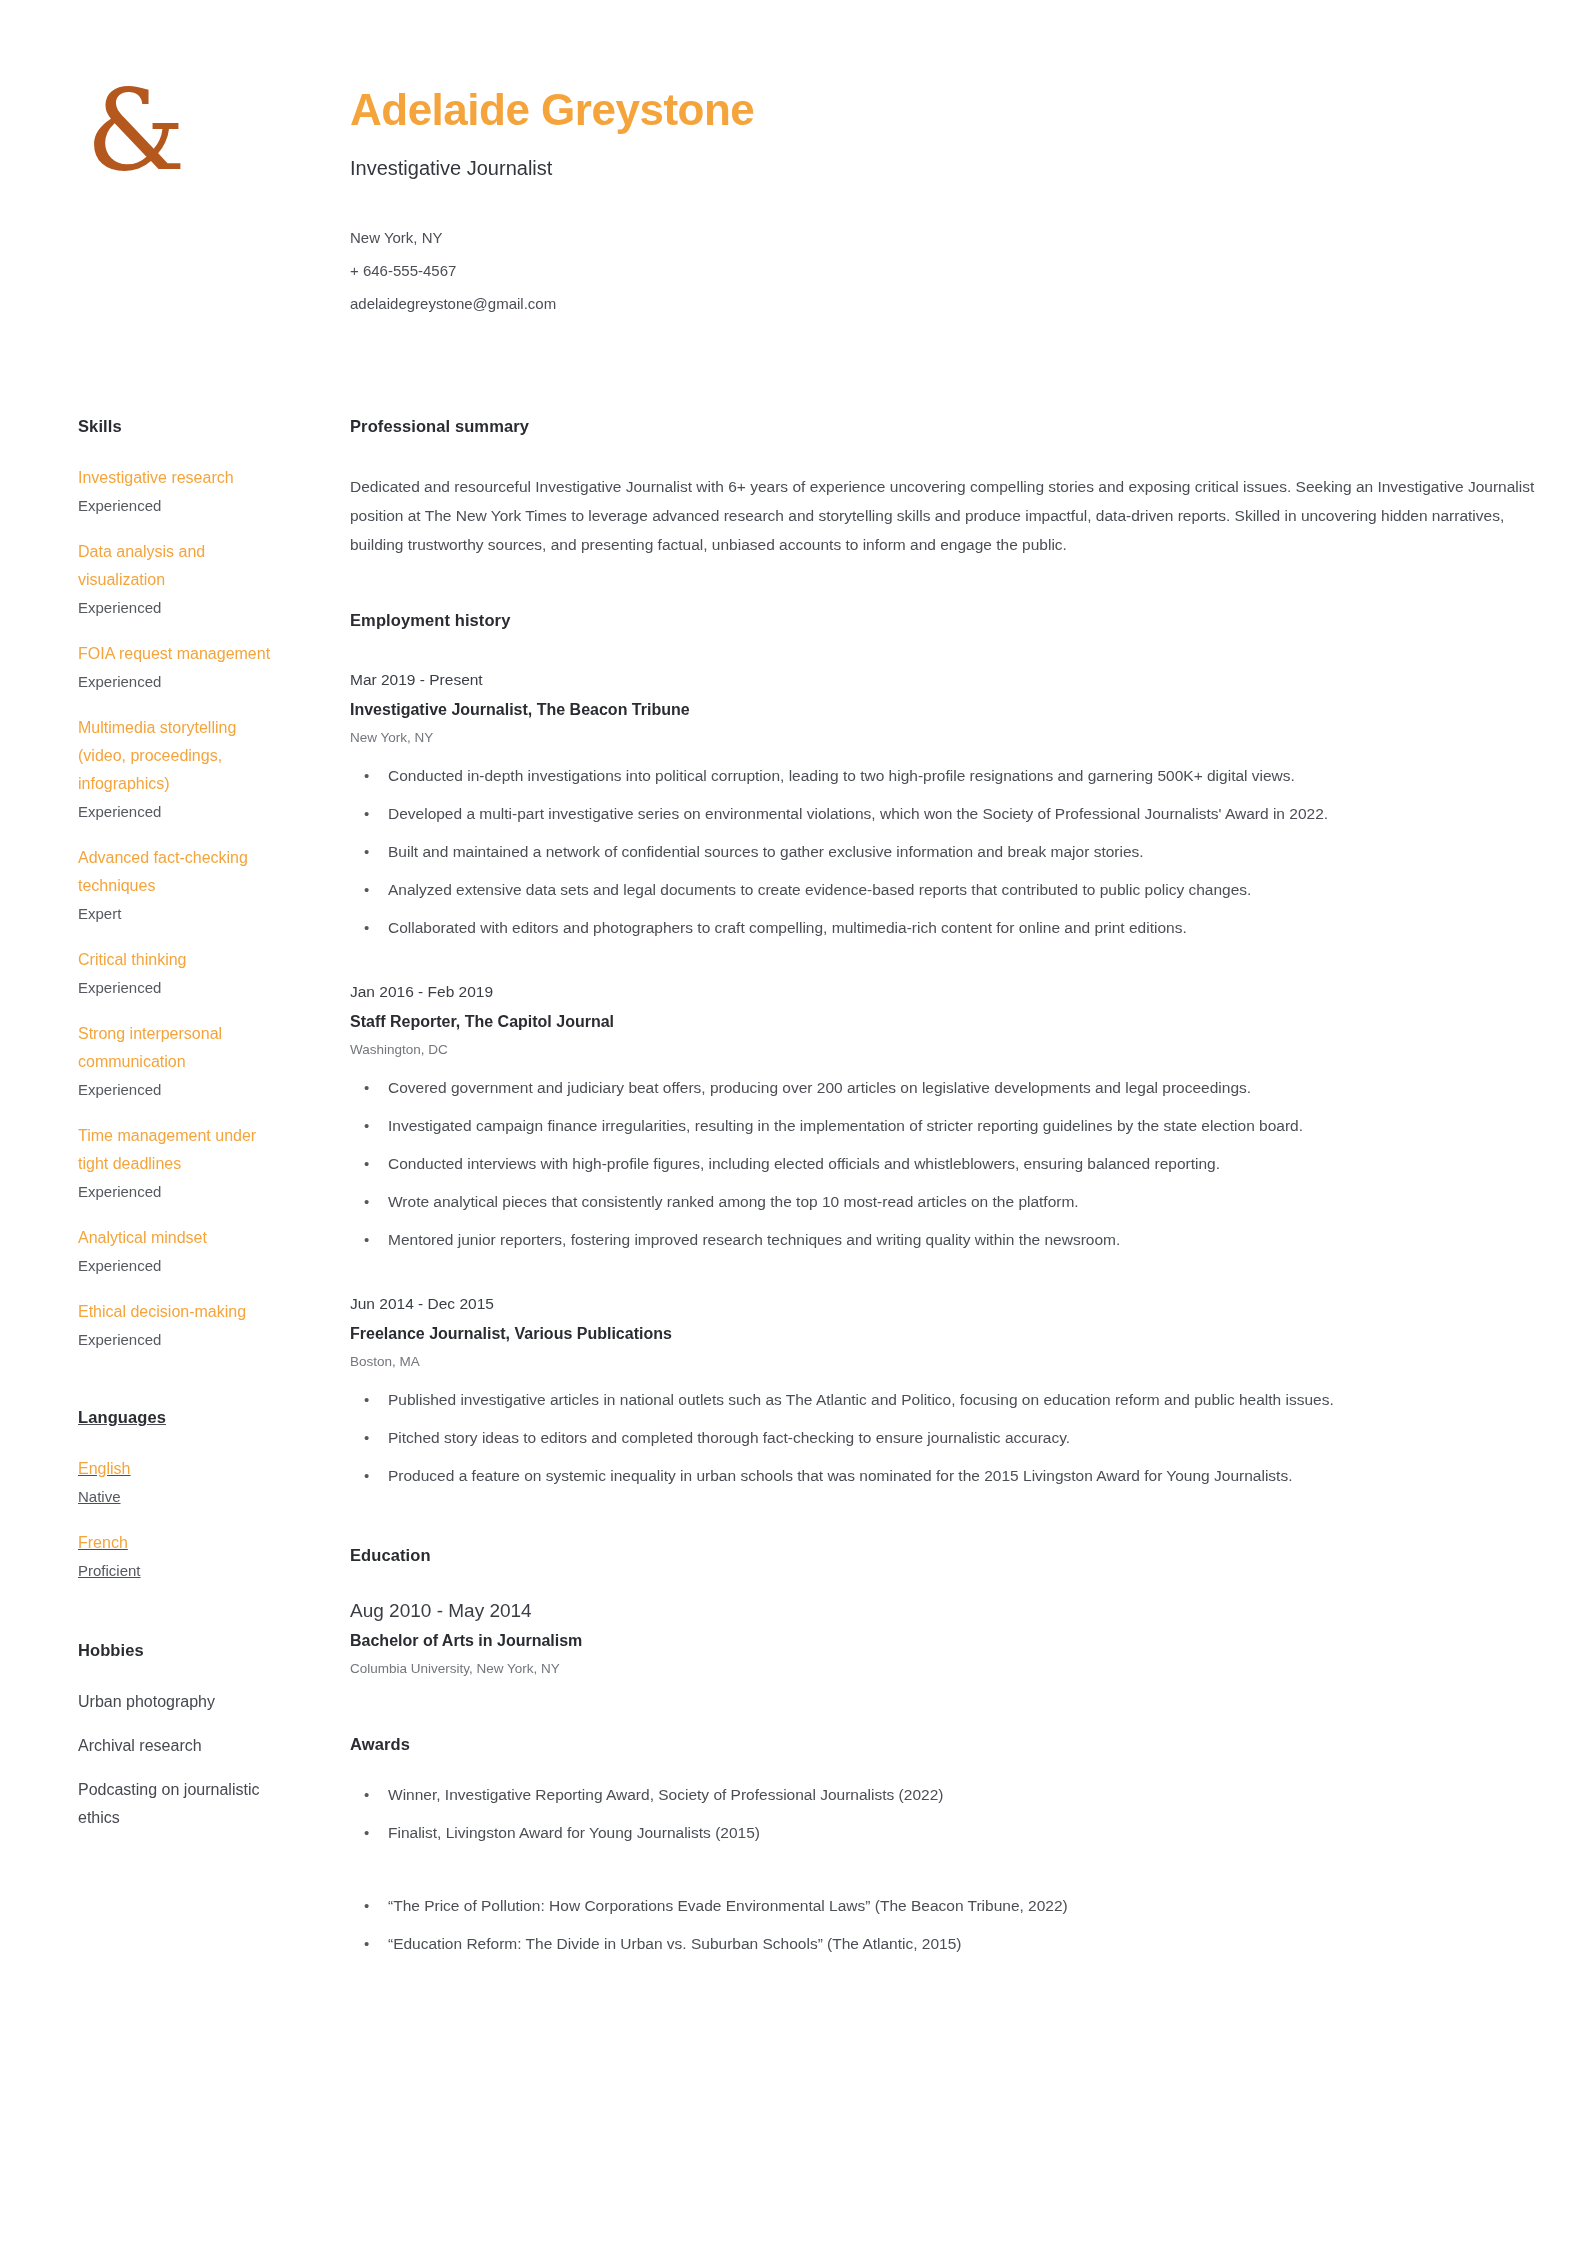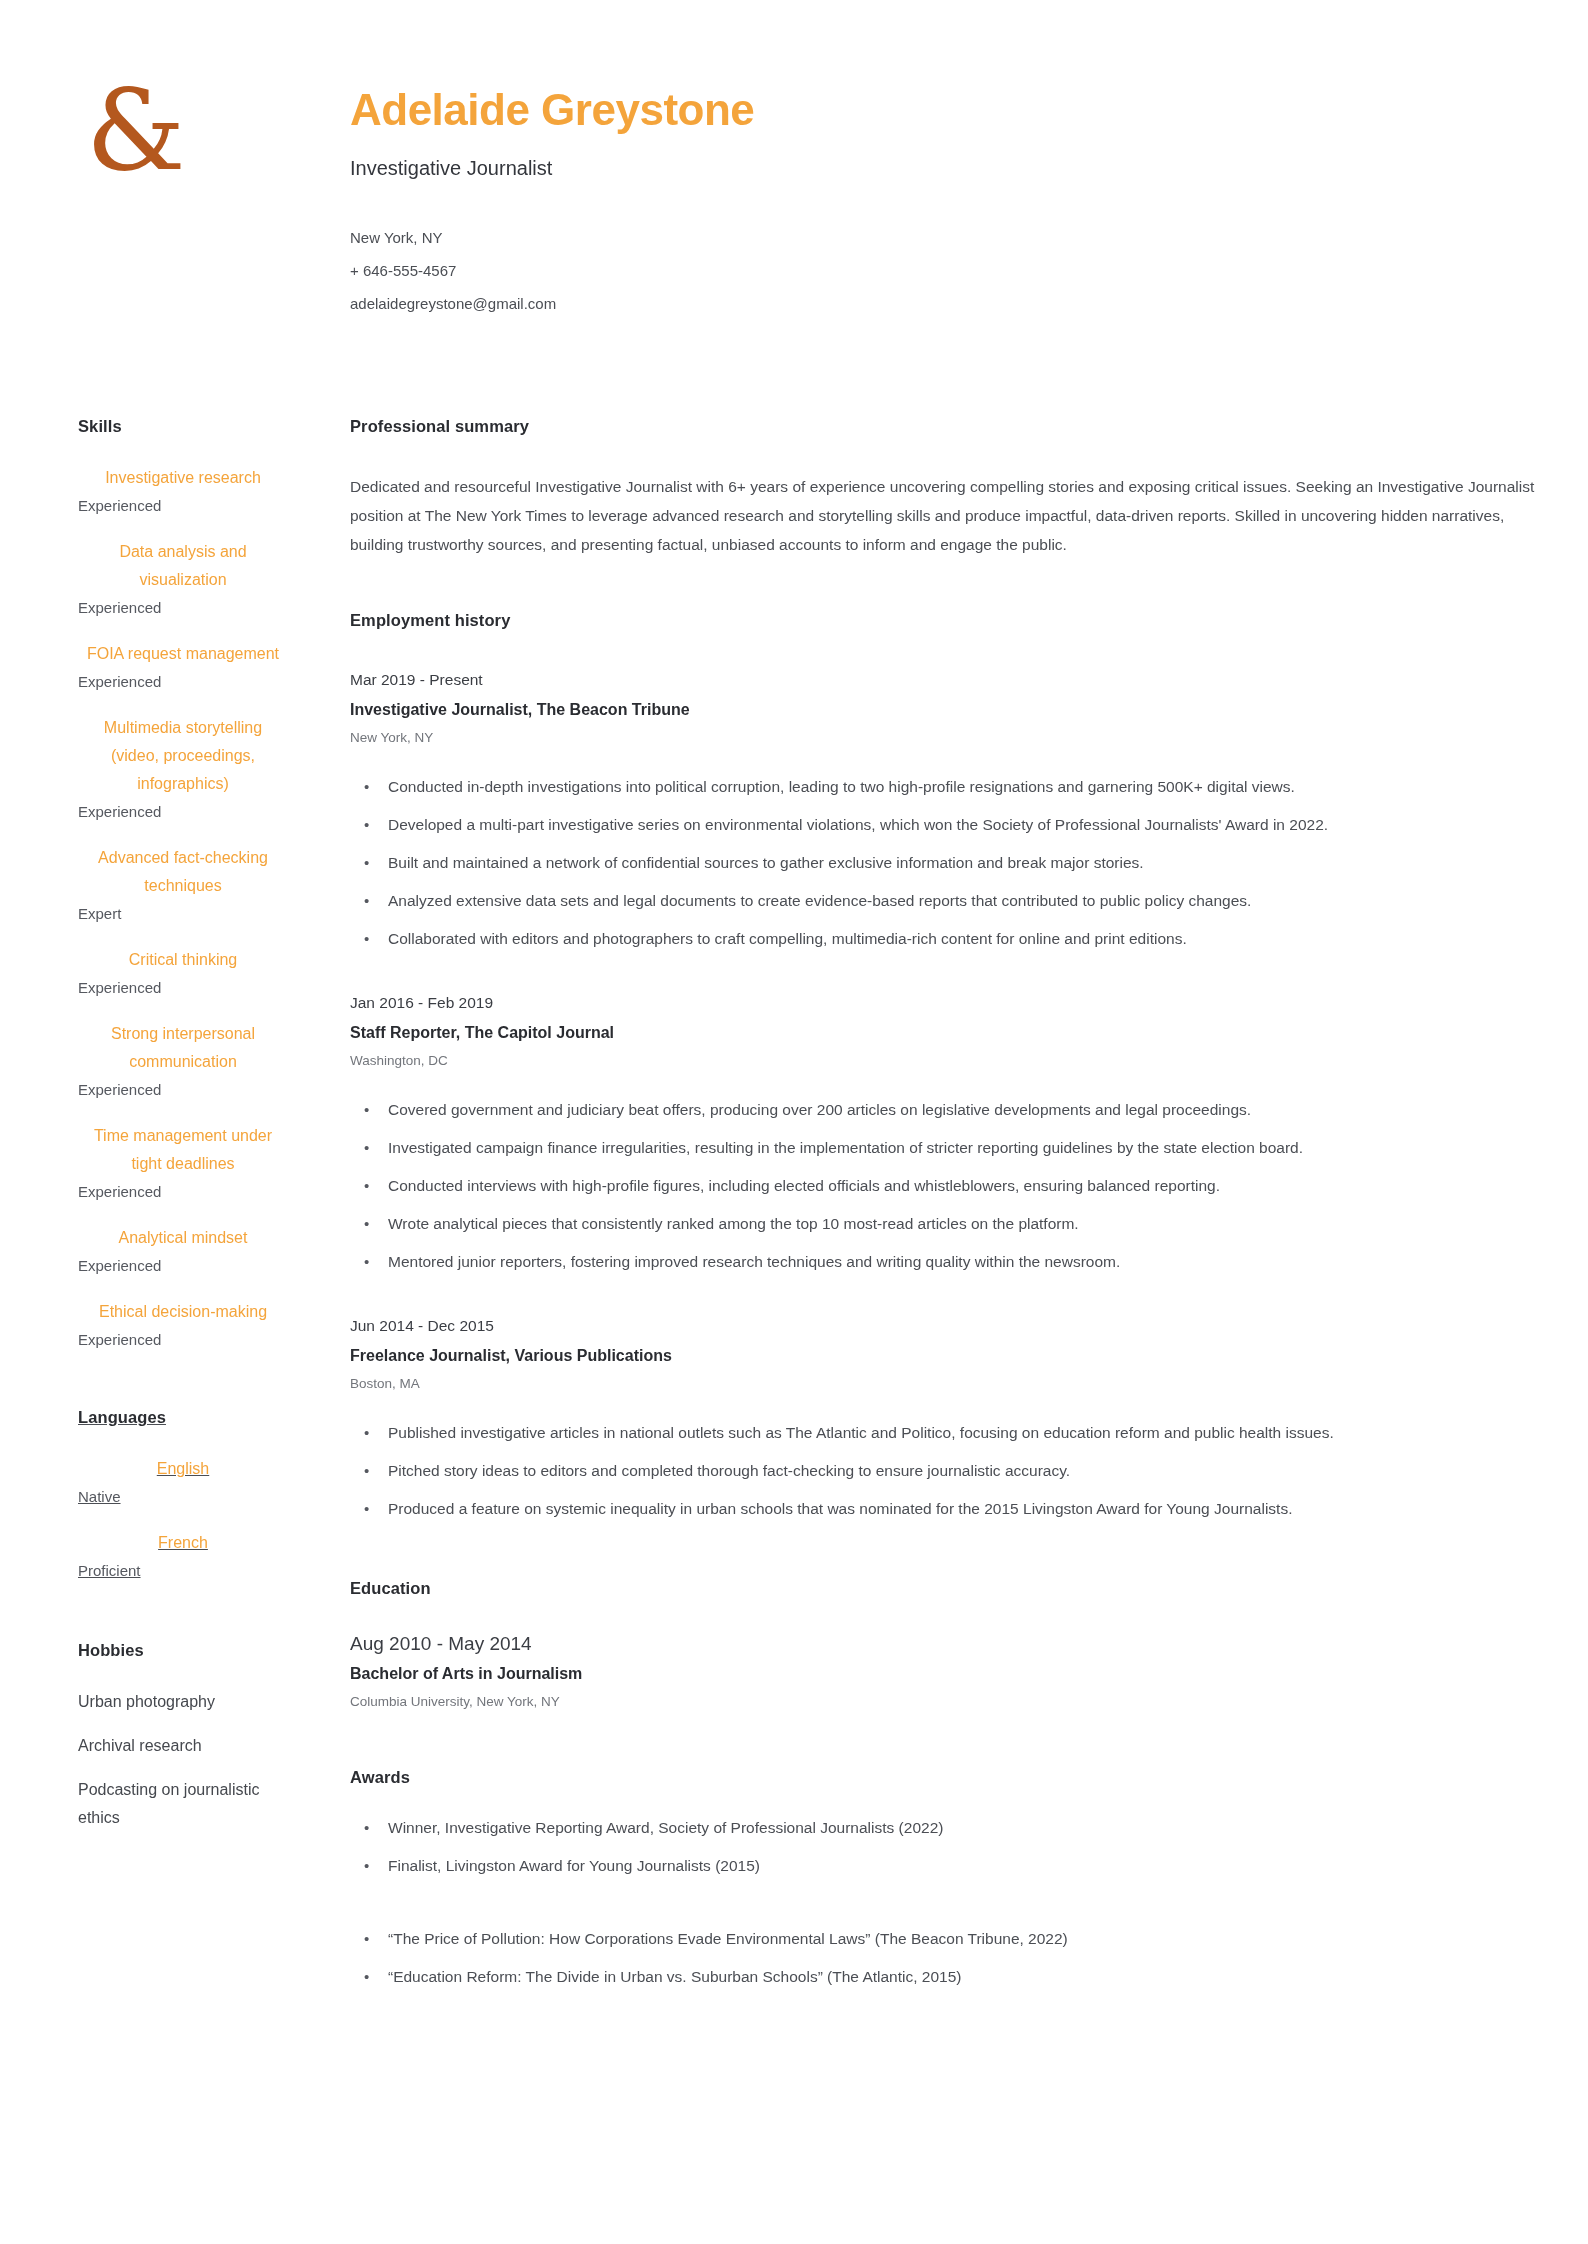--- a/index.html
+++ b/index.html
@@ -33,39 +33,39 @@
   .sidebar { width: 272px; flex: 0 0 272px; }
   .sidebar .inner { max-width: 210px; }
   .main { flex: 1 1 auto; max-width: 1215px; padding-right: 10px; }
 
   .section-heading {
     font-size: 16.5px; font-weight: 700; color: #2a2c31; letter-spacing: 0.1px;
   }
 
   
   .skill-item { margin-bottom: 18px; }
-  .skill-name { color: #f4a43b; font-size: 16px; font-weight: 500; line-height: 28px; text-align: center; }
+  .skill-name { color: #f4a43b; font-size: 16px; font-weight: 500; line-height: 28px; }
   .skill-level { color: #55585f; font-size: 15px; line-height: 28px; }
   .skills-group { margin-top: 0; }
   .skills-list { margin-top: 28px; }
   .languages-group { margin-top: 54px; text-decoration: underline; }
   .languages-list { margin-top: 28px; }
   .hobbies-group { margin-top: 56px; }
   .hobbies-list { margin-top: 28px; }
   .hobby-item { font-size: 16px; color: #45484e; line-height: 28px; margin-bottom: 16px; max-width: 210px; }
 
   
   .summary-text { margin-top: 36px; font-size: 15.5px; line-height: 29px; color: #4b4e54; }
 
   .employment-heading { margin-top: 52px; }
   .job { margin-top: 38px; }
   .job-dates { font-size: 15.5px; color: #3a3d43; line-height: 24px; }
   .job-role { margin-top: 6px; font-size: 16px; font-weight: 700; color: #2a2c31; line-height: 24px; }
   .job-location { margin-top: 6px; font-size: 13.5px; color: #73767c; line-height: 20px; }
-  ul.bullets { margin-top: 24px; list-style: none; }
+  ul.bullets { margin-top: 13px; list-style: none; }
   ul.bullets li {
     position: relative; padding-left: 38px;
     font-size: 15.5px; line-height: 29px; color: #4b4e54;
     margin-bottom: 9px;
   }
   ul.bullets li::before {
     content: "•"; position: absolute; left: 14px; top: 0;
     color: #55585f; font-size: 15px;
   }
 

